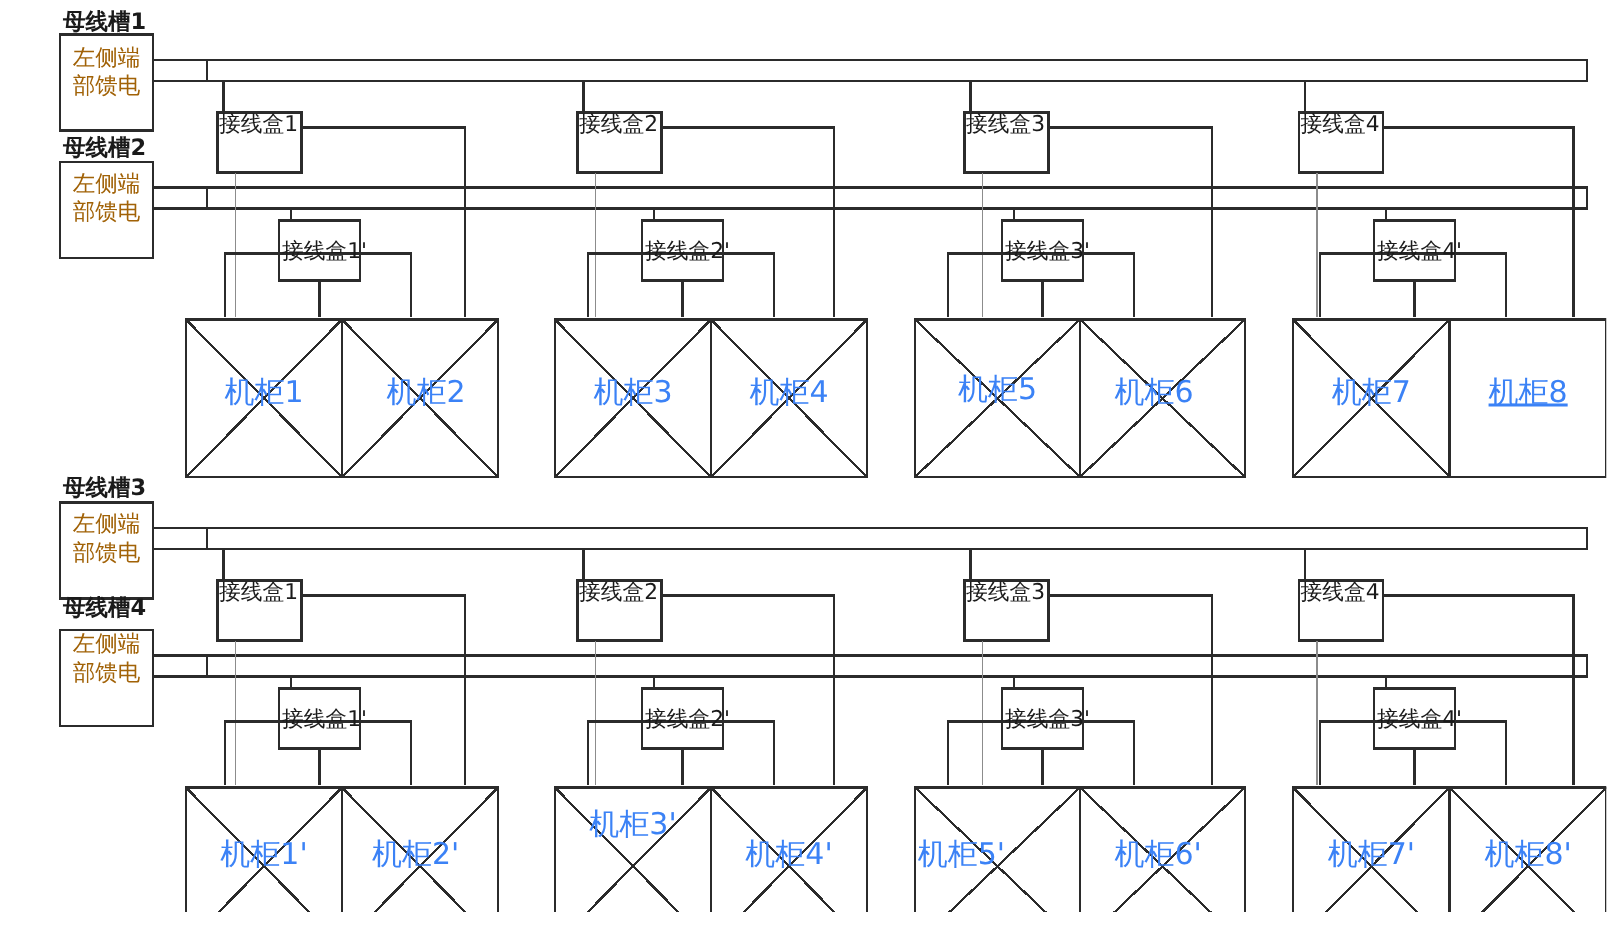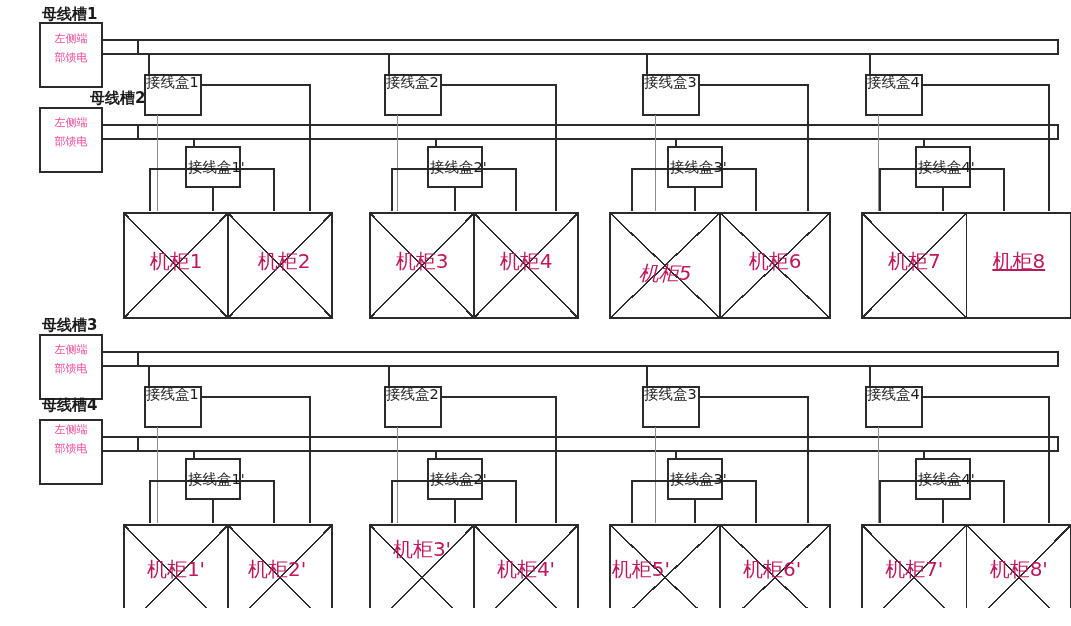--- a/index.html
+++ b/index.html
@@ -27,34 +27,34 @@
     white-space: nowrap;
     pointer-events: none;
   }
   .lbl-busbar-title {
     font-size: 15px;
     color: #1a1a1a;
     font-weight: 600;
     letter-spacing: 0px;
   }
   .lbl-feed {
-    font-size: 11px;
-    color: #ec4899;
+    font-size: 15px;
+    color: #a16207;
     line-height: 19px;
     text-align: center;
     font-weight: 500;
   }
   .lbl-jbox {
     font-size: 14.5px;
     color: #1a1a1a;
     font-weight: 500;
   }
   .lbl-cab {
     font-size: 20px;
-    color: #be185d;
+    color: #3b82f6;
     font-weight: 500;
   }
 </style>
 </head>
 <body>
 
 <div id="stage">
 
   <svg class="layer" viewBox="0 0 1071 626" xmlns="http://www.w3.org/2000/svg">
     <g id="gen" fill="none">
@@ -188,21 +188,21 @@
         <line x1="924" y1="451" x2="924" y2="459" stroke="#2b2b2b" stroke-width="1.4" shape-rendering="crispEdges"></line>
         <polyline points="880,523 880,481 1004,481 1004,523" fill="none" stroke="#2b2b2b" stroke-width="1.4" shape-rendering="crispEdges"></polyline>
         <line x1="943" y1="499" x2="943" y2="523" stroke="#2b2b2b" stroke-width="1.4" shape-rendering="crispEdges"></line>
       </g>
   </svg>
 
   <div class="lbl lbl-busbar-title" style="left:42px;top:5px;">母线槽1</div>
   <div class="lbl lbl-feed" style="left:43px;top:29px;width:56px;">左侧端</div>
   <div class="lbl lbl-feed" style="left:43px;top:48px;width:56px;">部馈电</div>
 
-  <div class="lbl lbl-busbar-title" style="left:42px;top:89px;margin-left:48px;">母线槽2</div>
+  <div class="lbl lbl-busbar-title" style="left:42px;top:89px;">母线槽2</div>
   <div class="lbl lbl-feed" style="left:43px;top:113px;width:56px;">左侧端</div>
   <div class="lbl lbl-feed" style="left:43px;top:132px;width:56px;">部馈电</div>
 
   <div class="lbl lbl-busbar-title" style="left:42px;top:316px;">母线槽3</div>
   <div class="lbl lbl-feed" style="left:43px;top:340px;width:56px;">左侧端</div>
   <div class="lbl lbl-feed" style="left:43px;top:359px;width:56px;">部馈电</div>
 
   <div class="lbl lbl-busbar-title" style="left:42px;top:396px;">母线槽4</div>
   <div class="lbl lbl-feed" style="left:43px;top:420px;width:56px;">左侧端</div>
   <div class="lbl lbl-feed" style="left:43px;top:439px;width:56px;">部馈电</div>
@@ -224,22 +224,22 @@
       <div class="lbl lbl-jbox" style="left: 430px; top: 470px;">接线盒2'</div>
       <div class="lbl lbl-jbox" style="left: 670px; top: 470px;">接线盒3'</div>
       <div class="lbl lbl-jbox" style="left: 918px; top: 470px;">接线盒4'</div>
     </div>
 
   <div id="cab-labels">
       <div class="lbl lbl-cab" style="left: 144px; top: 248px; width: 64px; text-align: center;">机柜1</div>
       <div class="lbl lbl-cab" style="left: 252px; top: 248px; width: 64px; text-align: center;">机柜2</div>
       <div class="lbl lbl-cab" style="left: 390px; top: 248px; width: 64px; text-align: center;">机柜3</div>
       <div class="lbl lbl-cab" style="left: 494px; top: 248px; width: 64px; text-align: center;">机柜4</div>
-      <div class="lbl lbl-cab" style="left: 633px; top: 260px; width: 64px; text-align: center; font-style: italic;">机柜5</div>
-      <div class="lbl lbl-cab" style="left: 743px; top: 248px; width: 64px; text-align: center;">机柜6</div>
+      <div class="lbl lbl-cab" style="left: 633px; top: 246px; width: 64px; text-align: center;">机柜5</div>
+      <div class="lbl lbl-cab" style="left: 743px; top: 248px; width: 64px; ">机柜6</div>
       <div class="lbl lbl-cab" style="left: 882.25px; top: 248px; width: 64px; text-align: center;">机柜7</div>
       <div class="lbl lbl-cab" style="left: 986.75px; top: 248px; width: 64px; text-align: center; text-decoration: underline;">机柜8</div>
       <div class="lbl lbl-cab" style="left: 144px; top: 556px; width: 64px; text-align: center;">机柜1'</div>
       <div class="lbl lbl-cab" style="left: 248px; top: 556px; width: 64px; text-align: left;">机柜2'</div>
       <div class="lbl lbl-cab" style="left: 390px; top: 536px; width: 64px; text-align: center;">机柜3'</div>
       <div class="lbl lbl-cab" style="left: 494px; top: 556px; width: 64px; text-align: center;">机柜4'</div>
       <div class="lbl lbl-cab" style="left: 606px; top: 556px; width: 64px; text-align: right;">机柜5'</div>
       <div class="lbl lbl-cab" style="left: 743px; top: 556px; width: 64px; text-align: left;">机柜6'</div>
       <div class="lbl lbl-cab" style="left: 882.25px; top: 556px; width: 64px; text-align: center;">机柜7'</div>
       <div class="lbl lbl-cab" style="left: 986.75px; top: 556px; width: 64px; text-align: center;">机柜8'</div>

